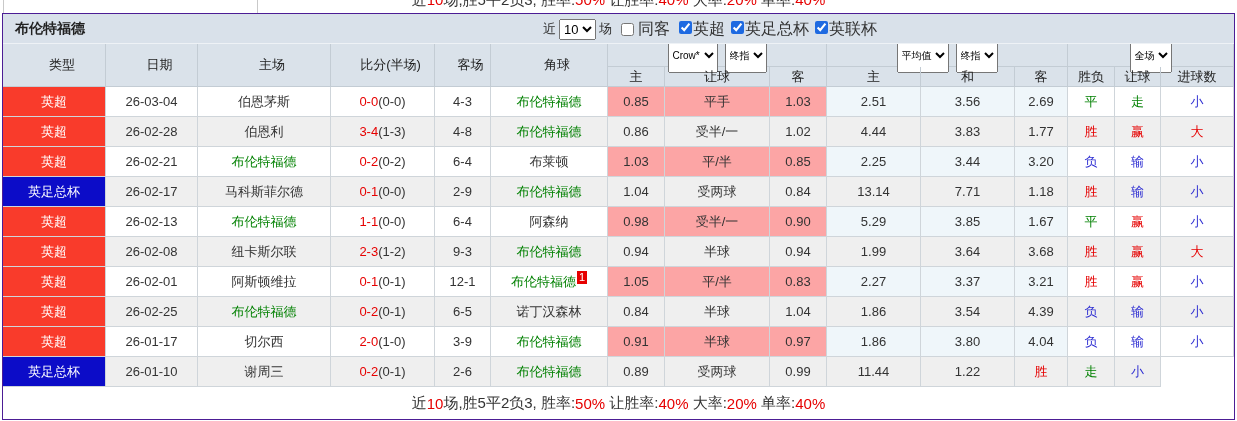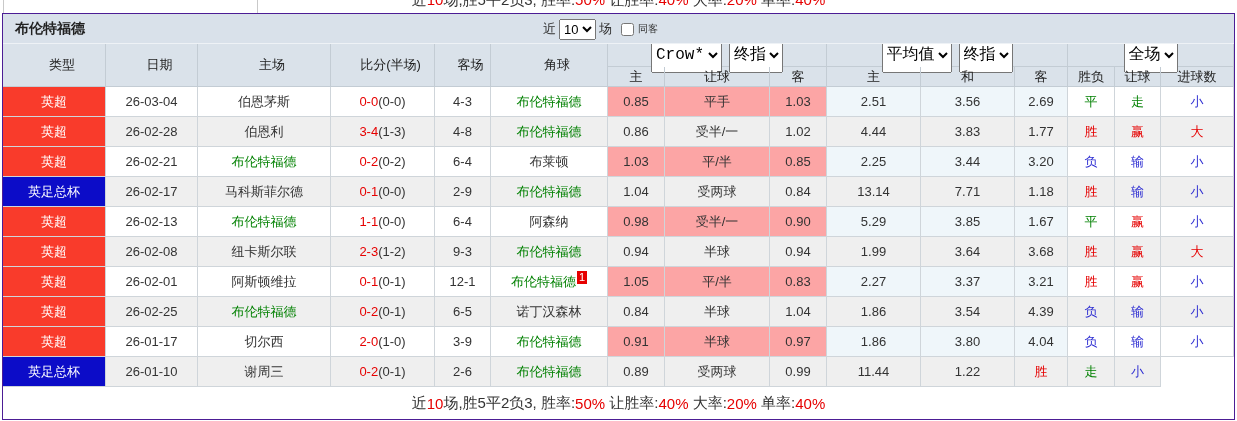--- a/index.html
+++ b/index.html
@@ -14,30 +14,30 @@
   .green { color:#008000; }
   .blue { color:#2d2dd2; }
 
   .table { position:absolute; left:2px; top:13px; width:1233px; border:1px solid #4c1d95; background:#fff; }
 
   .titlebar { position:relative; height:30px; background:#d9e1ea; border-bottom:1px solid #eef2f6; display:flex; align-items:center; }
   .titlebar .title { font-weight:bold; font-size:14px; margin-left:12px; color:#222; }
   .controls { position:absolute; left:540px; top:0; height:30px; display:flex; align-items:center; gap:3px; white-space:nowrap; }
   .controls select { font-size:13px; height:21px; font-family:inherit; }
   .controls input[type=checkbox]{ width:13px; height:13px; accent-color:#1e6ae1; margin:0 1px 0 6px; }
-  .controls label { font-size:10px; }
+  .controls label { font-size:16px; }
 
   .grid { display:grid; grid-template-columns:103px 92px 133px 104px 56px 117px 57px 105px 57px 94px 94px 53px 47px 46px 1fr; }
   .hdr { background:#dae2ea; }
   .hcell { display:flex; align-items:center; justify-content:center;
            border-right:1px solid #c3ccd4; border-bottom:1px solid #c3ccd4; font-size:13px; color:#222; }
   .hcell.span2 { grid-row:1 / 3;padding-left:16px; }
   .hgroup { display:flex; align-items:center; justify-content:center; gap:7px;
             border-right:1px solid #c3ccd4; border-bottom:1px solid #c3ccd4; height:23px; }
-  .hgroup select { font-size:16px; height:36px; font-family:Liberation Mono, monospace; }
+  .hgroup select { font-size:10px; height:36px; font-family:Liberation Sans, sans-serif; }
   .hsub { height:20px; }
 
   .row .cell { display:flex; align-items:center; justify-content:center; height:30px;
                border-right:1px solid #cfd5da; border-bottom:1px solid #cfd5da; }
   .row.even .cell { background:#efefef; }
   .row .c-odds { background:#fca5a5; }
   .row .c-avg  { background:#eff6fa; }
   .badge { width:100%; height:100%; display:flex; align-items:center; justify-content:center; color:#fff; }
   .badge.red  { background:#f93b2b; color:#fff; }
   .badge.blue { background:#0c0cc8; color:#fff; }
@@ -62,20 +62,21 @@
     <div class="titlebar">
       <span class="title">布伦特福德</span>
       <div class="controls">
         <span>近</span>
         <select>
           <option>10</option>
         </select>
         <span>场</span>
         <input type="checkbox" id="cb-same" style="">
         <label for="cb-same">同客</label>
+        <span id="league-filters"><input type="checkbox" checked="" style=""><label>英超</label><input type="checkbox" checked="" style=""><label>英足总杯</label><input type="checkbox" checked="" style=""><label>英联杯</label></span>
       </div>
     </div>
 
     <div class="grid hdr" style="grid-template-rows:23px 20px;">
       <div class="hcell span2">类型</div>
       <div class="hcell span2">日期</div>
       <div class="hcell span2">主场</div>
       <div class="hcell span2">比分(半场)</div>
       <div class="hcell span2">客场</div>
       <div class="hcell span2">角球</div>

